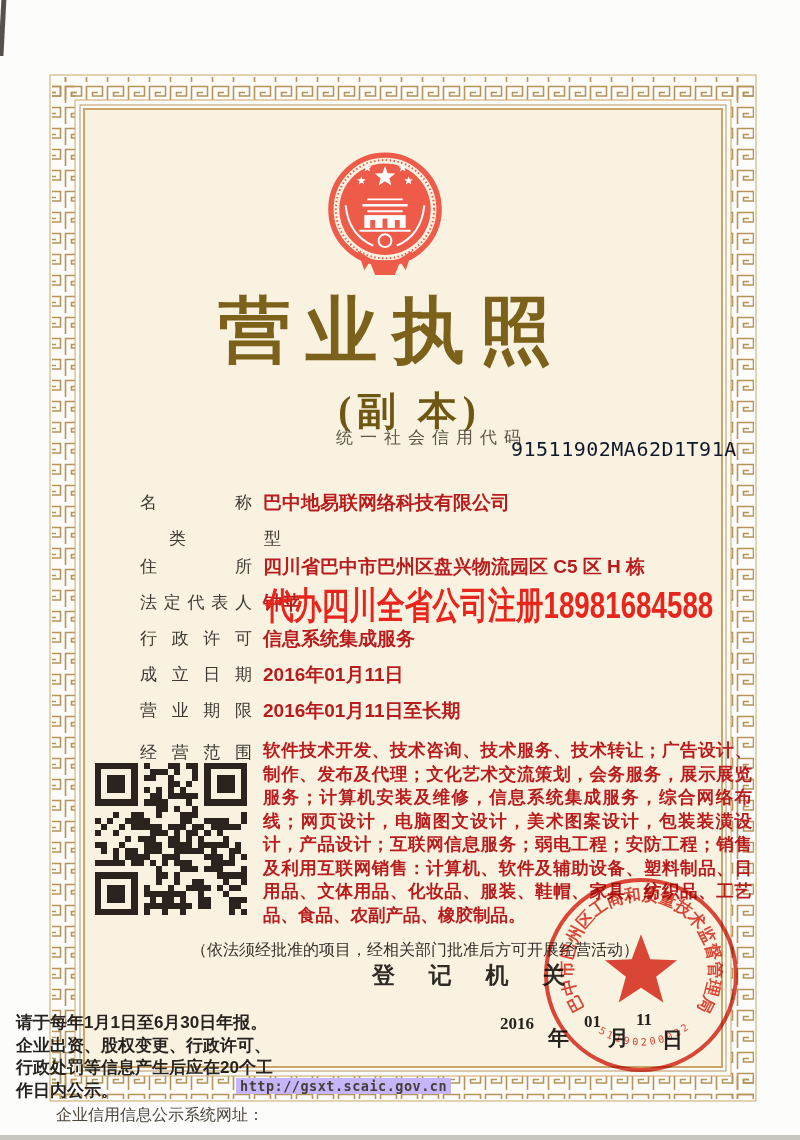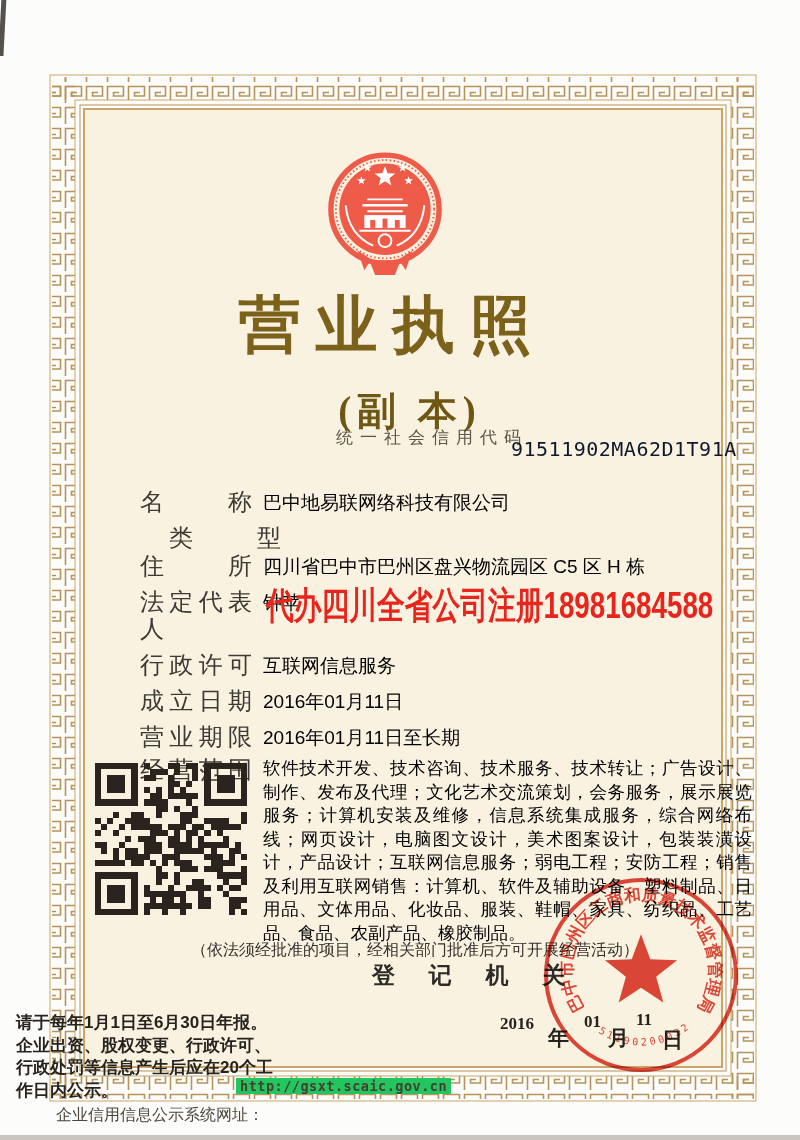--- a/index.html
+++ b/index.html
@@ -3,35 +3,35 @@
 <meta charset="utf-8">
 <style>
   html,body{margin:0;padding:0;}
   body{width:800px;height:1140px;font-family:"Liberation Serif","DejaVu Serif",serif;}
   .page{position:relative;width:800px;height:1140px;background:#fcfcfa;overflow:hidden;}
   .layer{position:absolute;left:0;top:0;}
   .scan-edge{position:absolute;left:0;top:-4px;width:5px;height:60px;background:#55514d;transform:rotate(3deg);}
   .bottom-shadow{position:absolute;left:0;bottom:0;width:100%;height:5px;background:#c9c6c0;}
   .emblem{position:absolute;left:326px;top:147px;width:118px;height:150px;}
   .title{position:absolute;left:0;top:283px;width:770px;text-align:center;
-         font-size:62px;font-weight:bold;color:#7b611a;letter-spacing:15px;text-indent:15px;white-space:nowrap;}
+         font-size:72px;font-weight:bold;color:#7b611a;letter-spacing:15px;text-indent:15px;white-space:nowrap;}
   .subtitle{position:absolute;left:0;top:384px;width:780px;text-align:center;
             font-size:39px;font-weight:bold;color:#6e5713;letter-spacing:6px;white-space:nowrap;padding-left:20px;}
   .code-label{position:absolute;left:336px;top:426px;font-size:17px;color:#5d564a;letter-spacing:7px;white-space:nowrap;font-family:Liberation Mono, monospace;}
   .code-value{position:absolute;left:511px;top:437px;font-size:20px;color:#0f172a;
               font-family:"DejaVu Sans Mono","Liberation Mono",monospace;letter-spacing:0.5px;white-space:nowrap;}
 
   
   .fields{position:absolute;left:140px;top:489px;width:612px;z-index:2;}
   .field-row{display:flex;align-items:flex-start;margin-bottom:9px;}
   .field-row:nth-child(2){margin-bottom:1px;margin-left:29px;}
-  .field-row:nth-child(7){margin-bottom:6px;}
-  .flabel{width:112px;flex:0 0 112px;font-size:24px;color:#3d3a33;line-height:27px;
+  .field-row:nth-child(7){margin-bottom:15px;}
+  .flabel{width:112px;flex:0 0 112px;font-size:17px;color:#3d3a33;line-height:27px;
           text-align:justify;text-align-last:justify;}
-  .fvalue{width:490px;margin-left:11px;font-size:19px;font-weight:normal;color:#000000;line-height:27px;
+  .fvalue{width:490px;margin-left:11px;font-size:19px;font-weight:bold;color:#b91c1c;line-height:27px;
           font-family:"Liberation Sans","DejaVu Sans",sans-serif;}
   .field-row:nth-child(8) .fvalue{font-size:17.5px;line-height:23.5px;text-align:justify;}
 
   .qr{position:absolute;left:95px;top:763px;width:152px;height:152px;z-index:2;}
   .qr svg{width:152px;height:152px;shape-rendering:crispEdges;}
 
   .watermark{position:absolute;left:266px;top:581px;font-size:37px;font-weight:bold;color:#e8251d;
              font-family:"Liberation Sans","DejaVu Sans",sans-serif;white-space:nowrap;
              transform:scaleX(.75);transform-origin:left top;z-index:6;}
 
@@ -50,21 +50,21 @@
   .d-cjk{font-size:21px;}
   .d-year{left:2px;top:6px;} .d-year-l{left:50px;top:16px;}
   .d-month{left:86px;top:4px;} .d-month-l{left:110px;top:16px;}
   .d-day{left:138px;top:2px;} .d-day-l{left:164px;top:18px;}
 
   .annual-note{position:absolute;left:16px;top:1012px;width:340px;z-index:4;
                font-size:17px;font-weight:600;color:#26231e;line-height:22.5px;white-space:pre-line;
                font-family:"Liberation Sans","DejaVu Sans",sans-serif;}
   .url{position:absolute;left:236px;top:1078px;z-index:4;font-size:13.5px;font-weight:bold;color:#453e33;
        font-family:"DejaVu Sans Mono","Liberation Mono",monospace;letter-spacing:0.5px;
-       background:#22c55e;padding:0 4px;white-space:nowrap;}
+       background:#c4b5fd;padding:0 4px;white-space:nowrap;}
   .publicity-label{position:absolute;left:56px;top:1105px;font-size:16px;color:#4c453b;white-space:nowrap;}
   .issuer{position:absolute;left:492px;top:1103px;font-size:15px;color:#3c3731;letter-spacing:1px;white-space:nowrap;}
 </style>
 </head>
 <body>
 
 <div class="page">
 
   <svg class="layer" width="800" height="1140" aria-hidden="true">
     <defs>
@@ -134,21 +134,21 @@
       <div class="fvalue">四川省巴中市巴州区盘兴物流园区 C5 区 H 栋</div>
     </div>
 
     <div class="field-row">
       <div class="flabel">法定代表人</div>
       <div class="fvalue">钟苹</div>
     </div>
 
     <div class="field-row">
       <div class="flabel">行政许可</div>
-      <div class="fvalue">互联网信息服务</div>
+      <div class="fvalue">信息系统集成服务</div>
     </div>
 
     <div class="field-row">
       <div class="flabel">成立日期</div>
       <div class="fvalue">2016年01月11日</div>
     </div>
 
     <div class="field-row">
       <div class="flabel">营业期限</div>
       <div class="fvalue">2016年01月11日至长期</div>

